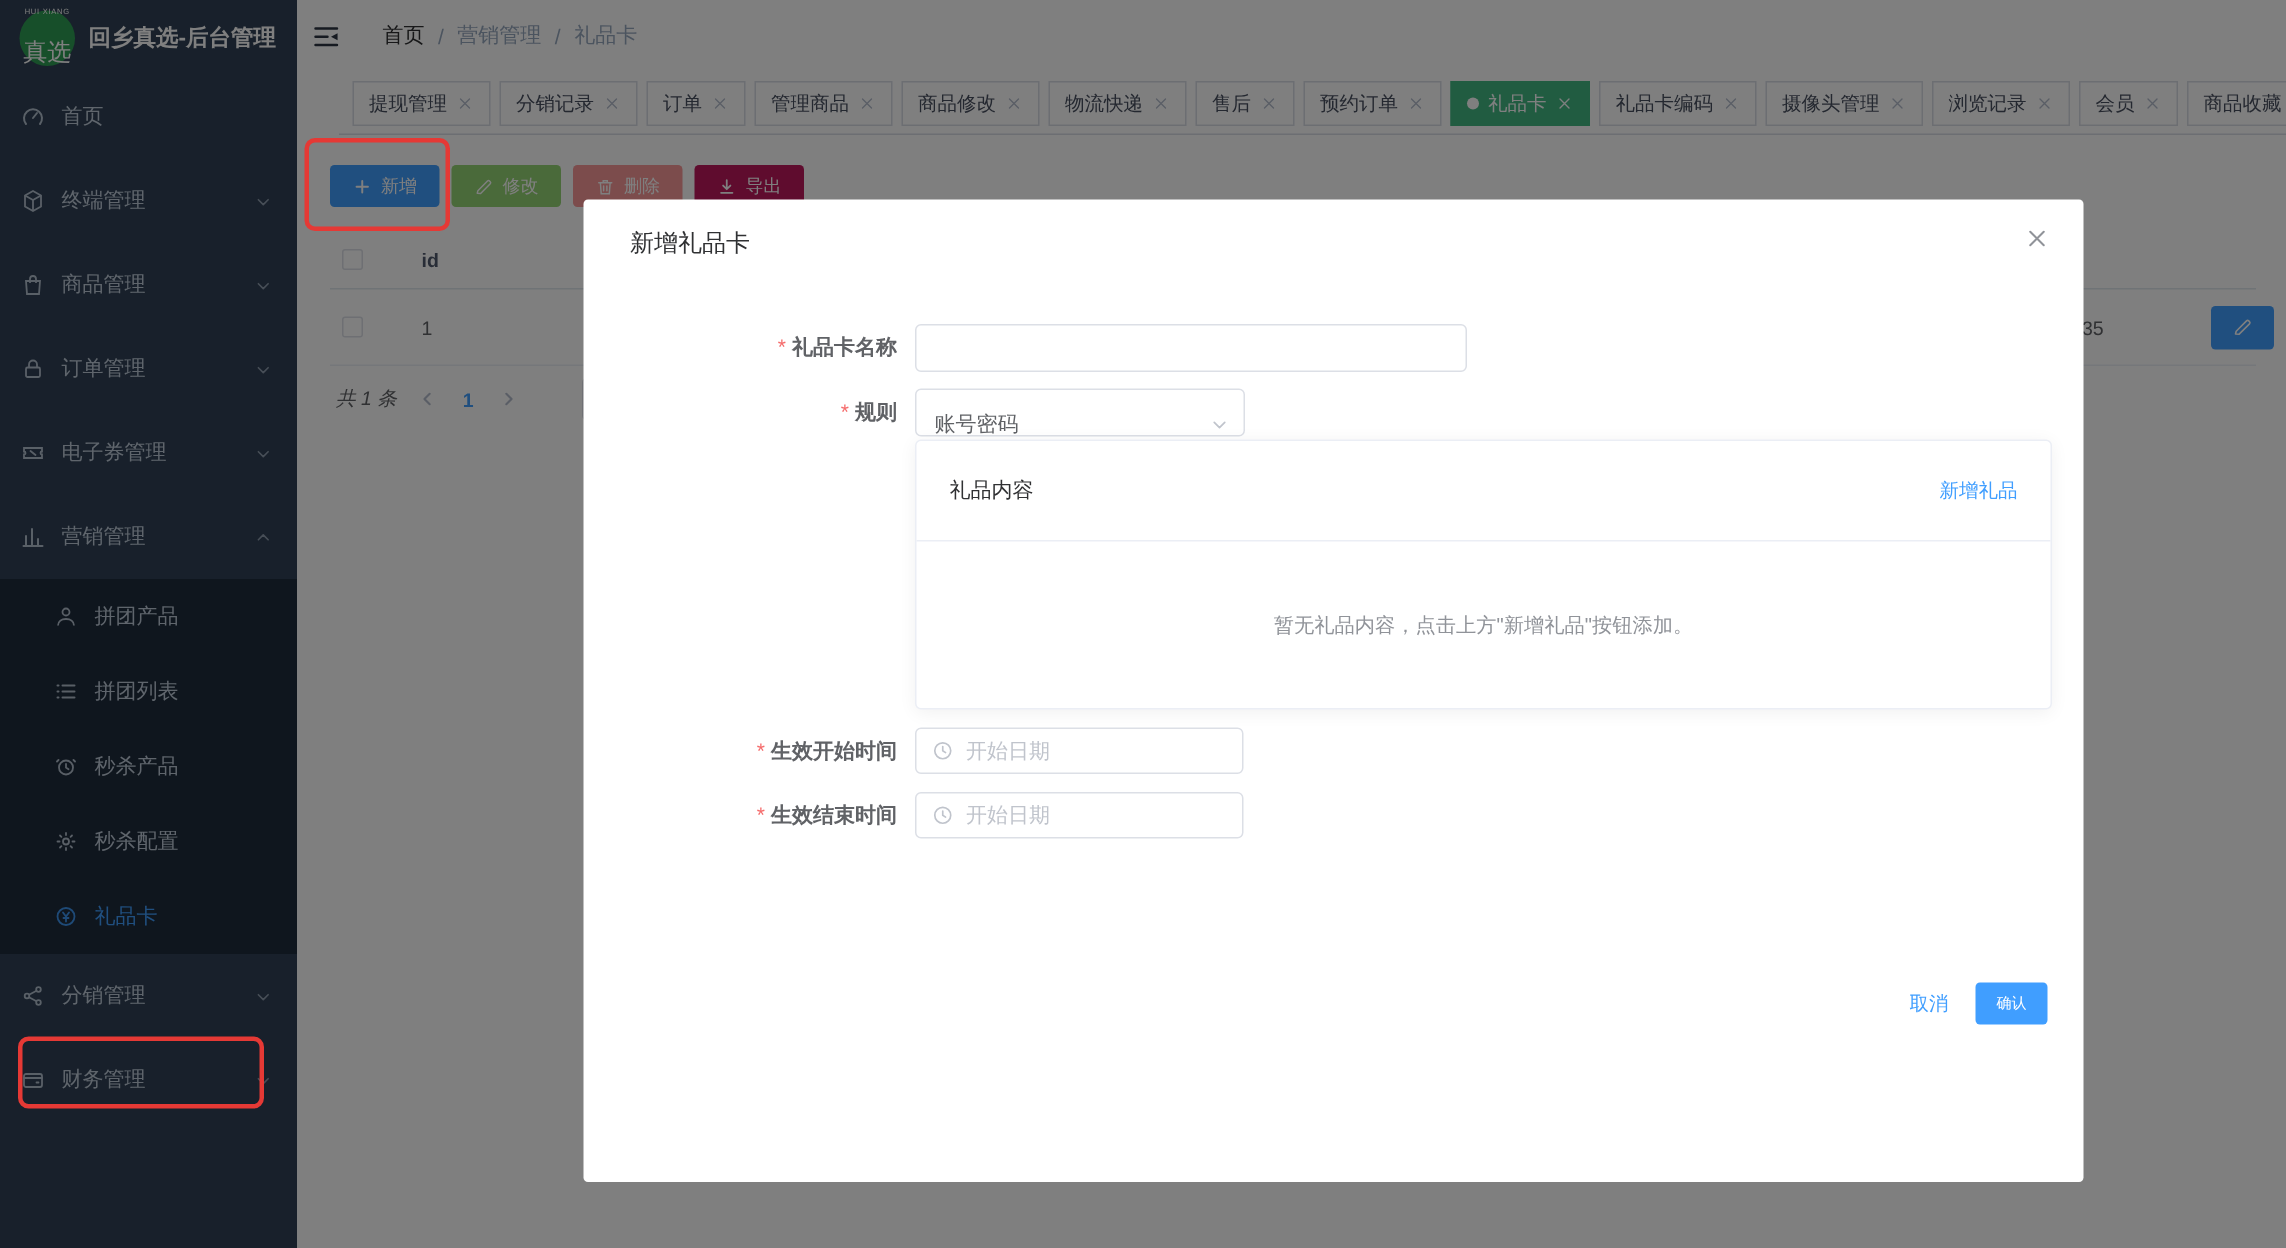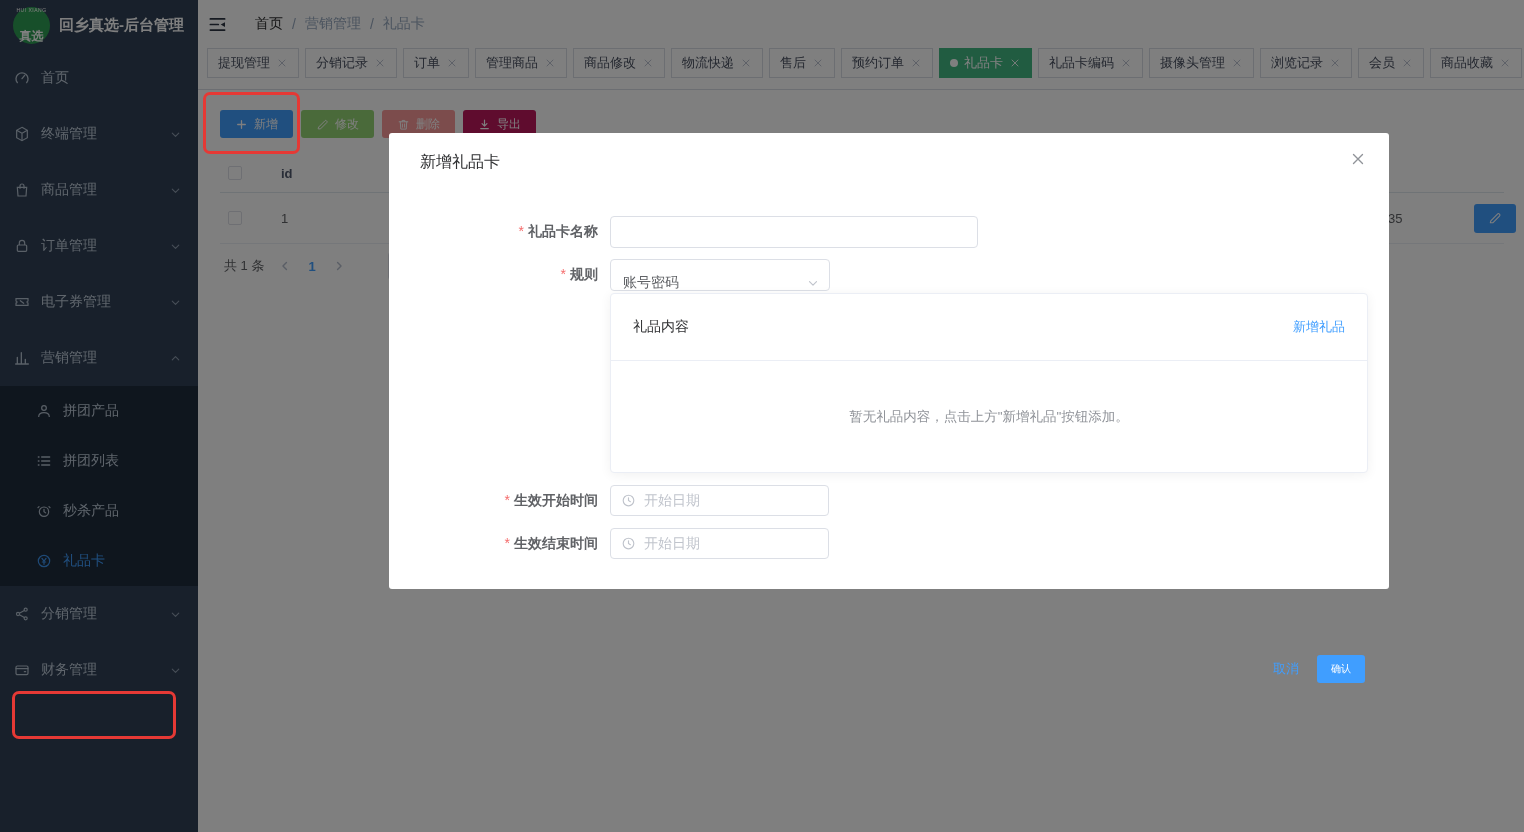--- a/index.html
+++ b/index.html
@@ -6,42 +6,42 @@
   html,body { width:1524px; height:832px; }
   body { font-family:"Liberation Sans","DejaVu Sans",sans-serif; overflow:hidden; background:#fff; }
   .screen { position:relative; width:1524px; height:832px; overflow:hidden; background:#fff; }
 
   
   .sidebar { position:absolute; left:0; top:0; width:198px; height:832px; background:#304156; z-index:1; }
   .logo-row { height:50px; display:flex; align-items:center; padding-left:13px; gap:9px; }
   .logo-circle { width:37px; height:37px; border-radius:50%; background:#2f9e55; color:#fff;
                  display:flex; flex-direction:column; align-items:center; justify-content:center; line-height:1; flex:0 0 auto; }
   .logo-sm { font-size:5px; letter-spacing:.5px; }
-  .logo-big { font-size:12px; font-weight:bold; margin-top:17px; }
+  .logo-big { font-size:16px; font-weight:normal; margin-top:17px; }
   .app-title { color:#fff; font-size:15px; font-weight:bold; white-space:nowrap; }
   .menu-item { position:relative; height:56px; display:flex; align-items:center; padding-left:14px; gap:11px;
                color:#bfcbd9; font-size:14px; cursor:pointer; }
   .submenu { background:#1f2d3d; }
   .submenu .menu-item { height:50px; padding-left:36px; }
   .submenu .menu-item.active { color:#409eff; }
   .mi-icon { width:16px; height:16px; flex:0 0 auto; opacity:.92; }
   .mi-arrow { position:absolute; right:16px; width:13px; height:13px; color:#8e9cae; }
   .menu-item .mi-label { white-space:nowrap; }
 
   
   .main { position:absolute; left:198px; top:0; right:0; bottom:0; background:#fff; }
   .navbar { height:48px; display:flex; align-items:center; padding-left:10px; }
   .collapse-icon { width:19px; height:19px; color:#2c3543; cursor:pointer; }
   .breadcrumb { display:flex; align-items:center; margin-left:28px; font-size:14px; }
   .bc-item { color:#97a8be; }
   .bc-item.first { color:#303133; font-weight:500; }
   .bc-sep { color:#97a8be; margin:0 9px; }
 
-  .tagsbar { height:42px; display:flex; padding-left:9px; gap:6px;
-             border-bottom:1px solid #d8dce5; overflow:hidden; white-space:nowrap; }
+  .tagsbar { height:42px; display:flex; align-items:center; padding-left:9px; gap:6px;
+             border-bottom:1px solid #d8dce5; overflow:hidden; white-space:nowrap;margin-left:28px; }
   .tab { flex:0 0 auto; height:30px; display:inline-flex; align-items:center; gap:6px; padding:0 10px;
          border:1px solid #d8dce5; background:#fff; color:#495060; font-size:13px; cursor:pointer; }
   .tab .tab-close { width:12px; height:12px; color:#b4bccc; }
   .tab.active { background:#42b983; border-color:#42b983; color:#fff; }
   .tab.active .tab-close { color:#fff; }
   .tab-dot { width:8px; height:8px; border-radius:50%; background:#fff; flex:0 0 auto; }
 
   .content { position:relative; height:742px; }
   .toolbar { position:absolute; left:22px; top:20px; display:flex; gap:8px; }
   .btn { height:28px; display:inline-flex; align-items:center; gap:6px; padding:0 15px; border:none;
@@ -59,29 +59,29 @@
            color:#606266; }
   .t-check { width:14px; height:14px; border:1px solid #dcdfe6; border-radius:2px; background:#fff;
              margin-left:8px; flex:0 0 auto; cursor:pointer; }
   .t-col-id { margin-left:39px; }
   .t-partial { position:absolute; left:1168px; }
   .row-edit { position:absolute; left:1254px; width:42px; height:29px; background:#409eff; border:none;
               border-radius:3px; color:#fff; display:flex; align-items:center; justify-content:center; cursor:pointer; }
   .row-edit .btn-icon { width:14px; height:14px; }
 
   .pager { position:absolute; left:26px; top:162px; height:28px; display:flex; align-items:center; font-size:13px; }
-  .pg-total { color:#606266; margin-right:14px; }
+  .pg-total { color:#606266; margin-right:14px;font-style:italic; }
   .pg-btn { width:14px; height:14px; color:#b4bccc; cursor:pointer; }
   .pg-page { color:#409eff; font-weight:bold; margin:0 16px; cursor:pointer; }
   .pg-select { position:absolute; left:164px; top:0; width:104px; height:28px; border:1px solid #dcdfe6;
                border-radius:3px; background:#fff; }
 
   
   .mask { position:absolute; inset:0; background:rgba(0,0,0,.5); z-index:5; }
-  .modal { position:absolute; left:389px; top:133px; width:1000px; height:456px; background:#fff;
+  .modal { position:absolute; left:389px; top:133px; width:1000px; height:655px; background:#fff;
            border-radius:3px; z-index:10; }
   .modal-title { position:absolute; left:31px; top:19px; font-size:16px; color:#303133; }
   .modal-close { position:absolute; right:22px; top:17px; width:18px; height:18px; color:#909399; cursor:pointer; }
   .m-row { position:absolute; left:0; display:flex; align-items:center; }
   .m-label { width:209px; text-align:right; font-size:14px; font-weight:bold; color:#606266; flex:0 0 auto; }
   .req { color:#f56c6c; margin-right:4px; font-weight:normal; }
   .m-field { margin-left:12px; }
   .m-input { width:368px; height:32px; border:1px solid #dcdfe6; border-radius:4px; font-size:14px;
              padding:0 12px; font-family:inherit; color:#606266; outline:none; }
   .m-select { position:relative; width:220px; height:32px; border:1px solid #dcdfe6; border-radius:4px;
@@ -236,20 +236,29 @@
         <span class="mi-label">拼团列表</span>
       </div>
       <div class="menu-item">
         <span class="mi-icon" data-icon="alarm">
             <svg viewBox="0 0 24 24" fill="none" stroke="currentColor" stroke-width="1.8">
               <circle cx="12" cy="13" r="7"></circle>
               <path d="M12 9.5V13l2.5 1.8M4.5 5.5L3 7M19.5 5.5L21 7" stroke-linecap="round"></path>
             </svg>
           </span>
         <span class="mi-label">秒杀产品</span>
+      </div>
+      <div class="menu-item">
+        <span class="mi-icon" data-icon="gear">
+            <svg viewBox="0 0 24 24" fill="none" stroke="currentColor" stroke-width="1.8">
+              <circle cx="12" cy="12" r="3"></circle>
+              <path d="M12 3.5v2M12 18.5v2M3.5 12h2M18.5 12h2M6 6l1.4 1.4M16.6 16.6L18 18M18 6l-1.4 1.4M7.4 16.6L6 18" stroke-linecap="round"></path>
+            </svg>
+          </span>
+        <span class="mi-label">秒杀配置</span>
       </div>
       <div class="menu-item active">
         <span class="mi-icon" data-icon="giftcard">
             <svg viewBox="0 0 24 24" fill="none" stroke="currentColor" stroke-width="1.8">
               <circle cx="12" cy="12" r="8.5"></circle>
               <path d="M9 8l3 4 3-4M12 12v5M9.5 13.5h5" stroke-linecap="round"></path>
             </svg>
           </span>
         <span class="mi-label">礼品卡</span>
       </div>

